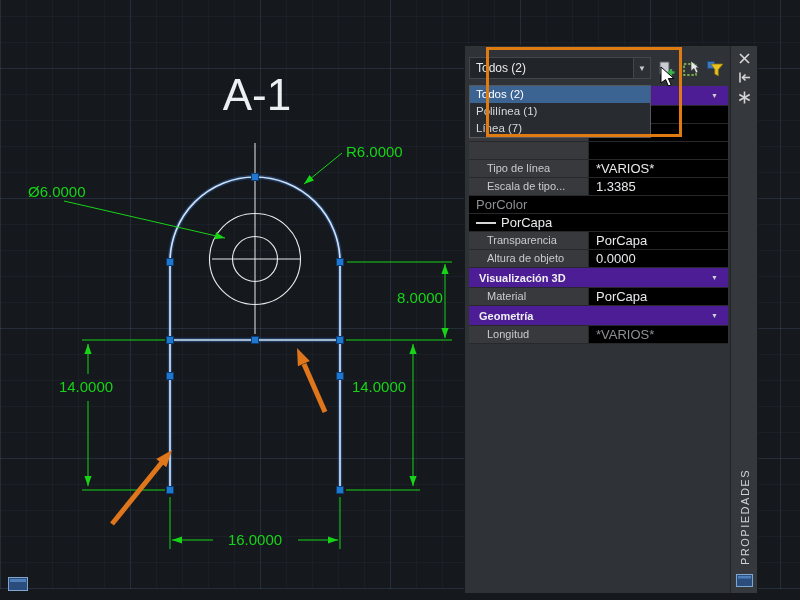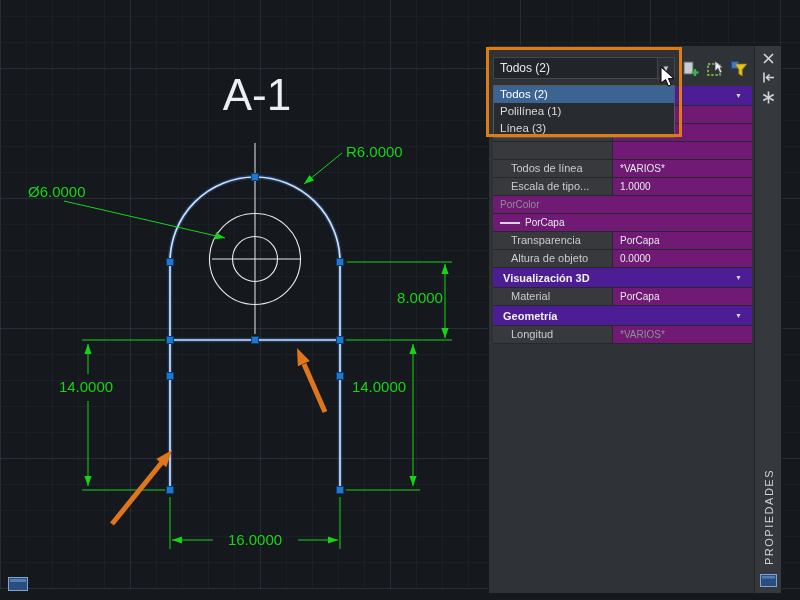--- a/index.html
+++ b/index.html
@@ -13,38 +13,38 @@
       repeating-linear-gradient(0deg,  rgba(96,118,160,0.16) 0 1px, transparent 1px 130px),
       repeating-linear-gradient(90deg, rgba(96,118,160,0.16) 0 1px, transparent 1px 130px),
       repeating-linear-gradient(0deg,  rgba(96,118,160,0.07) 0 1px, transparent 1px 26px),
       repeating-linear-gradient(90deg, rgba(96,118,160,0.07) 0 1px, transparent 1px 26px);
   }
   #draw-svg { position:absolute; left:0; top:0; }
   .dim-text { font-family:"Liberation Sans", sans-serif; font-size:15px; fill:#17d417; }
   .cad-title { font-family:"Liberation Sans", sans-serif; font-size:44px; fill:#edf0f3; }
 
   
-  .palette { position:absolute; left:488px; top:45px; width:294px; height:549px;
+  .palette { position:absolute; left:464px; top:45px; width:294px; height:549px;
              display:flex; border:1px solid #17191b; z-index:10; }
   .pal-main  { position:relative; width:267px; background:#2f3236; }
   .pal-strip { position:relative; width:27px; background:#35383c; border-left:1px solid #222426; }
 
   .combo { position:absolute; left:4px; top:11px; width:182px; height:22px; background:#212428;
            border:1px solid #43464a; color:#e8eaec; font-size:12px; display:flex; align-items:center; }
   .combo-text { flex:1; padding-left:6px; white-space:nowrap; overflow:hidden; }
   .combo-btn  { width:17px; height:100%; border-left:1px solid #43464a; background:#2c3034;
                 color:#c6c9cc; font-size:8px; display:flex; align-items:center; justify-content:center; }
 
   .ptool { position:absolute; top:13px; width:20px; height:20px; }
 
   .rows { position:absolute; left:4px; top:40px; width:259px; }
   .prow { display:flex; height:18px; border-bottom:1px solid #26282b; }
   .plabel { width:120px; background:#37393d; color:#c9ccce; font-size:11px; line-height:17px;
             padding-left:18px; border-right:1px solid #26282b; white-space:nowrap; overflow:hidden; }
-  .pvalue { flex:1; background:#701a75; color:#e8eaec; font-size:10px;
+  .pvalue { flex:1; background:#000000; color:#e8eaec; font-size:13px;
             padding-left:7px; white-space:nowrap; overflow:hidden; display:flex; align-items:center; }
   .pvalue.muted { color:#8d9093; }
   .lw-sample { display:inline-block; width:20px; height:2px; background:#d4d6d8; margin-right:5px; }
   .pcat { display:flex; height:20px; background:#4c1d95; color:#f0f1f2; font-weight:bold;
           font-size:11px; padding-left:10px; border-bottom:1px solid #26282b; align-items:center; }
   .cat-arrow { margin-left:auto; margin-right:10px; font-size:7px; font-weight:normal; color:#cfd2d4; }
 
   .dropdown { position:absolute; left:4px; top:39px; width:182px; background:#282b2f;
               border:1px solid #55585c; z-index:20; }
   .ditem { height:17px; line-height:17px; font-size:11.5px; color:#d7d9db; padding-left:6px;
@@ -184,26 +184,26 @@
         <div class="prow">
           <div class="plabel"></div>
             <div class="pvalue"></div>
         </div>
         <div class="prow">
           <div class="plabel"></div>
             <div class="pvalue"></div>
         </div>
 
         <div class="prow">
-          <div class="plabel">Todos de línea</div>
+          <div class="plabel">Tipo de línea</div>
           <div class="pvalue">*VARIOS*</div>
         </div>
         <div class="prow">
           <div class="plabel">Escala de tipo...</div>
-          <div class="pvalue">1.0000</div>
+          <div class="pvalue">1.3385</div>
         </div>
         <div class="prow">
           <div class="pvalue muted">PorColor</div>
         </div>
         <div class="prow">
           <div class="pvalue">
             <span class="lw-sample"></span>
             <span>PorCapa</span>
           </div>
         </div>
@@ -231,21 +231,21 @@
         </div>
         <div class="prow">
           <div class="plabel">Longitud</div>
           <div class="pvalue muted">*VARIOS*</div>
         </div>
       </div>
 
       <div class="dropdown">
         <div class="ditem sel">Todos (2)</div>
         <div class="ditem">Polilínea (1)</div>
-        <div class="ditem">Línea (3)</div>
+        <div class="ditem">Línea (7)</div>
       </div>
     </div>
 
     <div class="pal-strip">
       <svg class="strip-icon" style="top:5px" width="15" height="15">
         <line x1="3" y1="3" x2="12" y2="12" stroke="#d2d4d6" stroke-width="1.7"></line>
         <line x1="12" y1="3" x2="3" y2="12" stroke="#d2d4d6" stroke-width="1.7"></line>
       </svg>
       <svg class="strip-icon" style="top:24px" width="15" height="15">
         <line x1="3" y1="2.5" x2="3" y2="12.5" stroke="#d2d4d6" stroke-width="1.6"></line>

